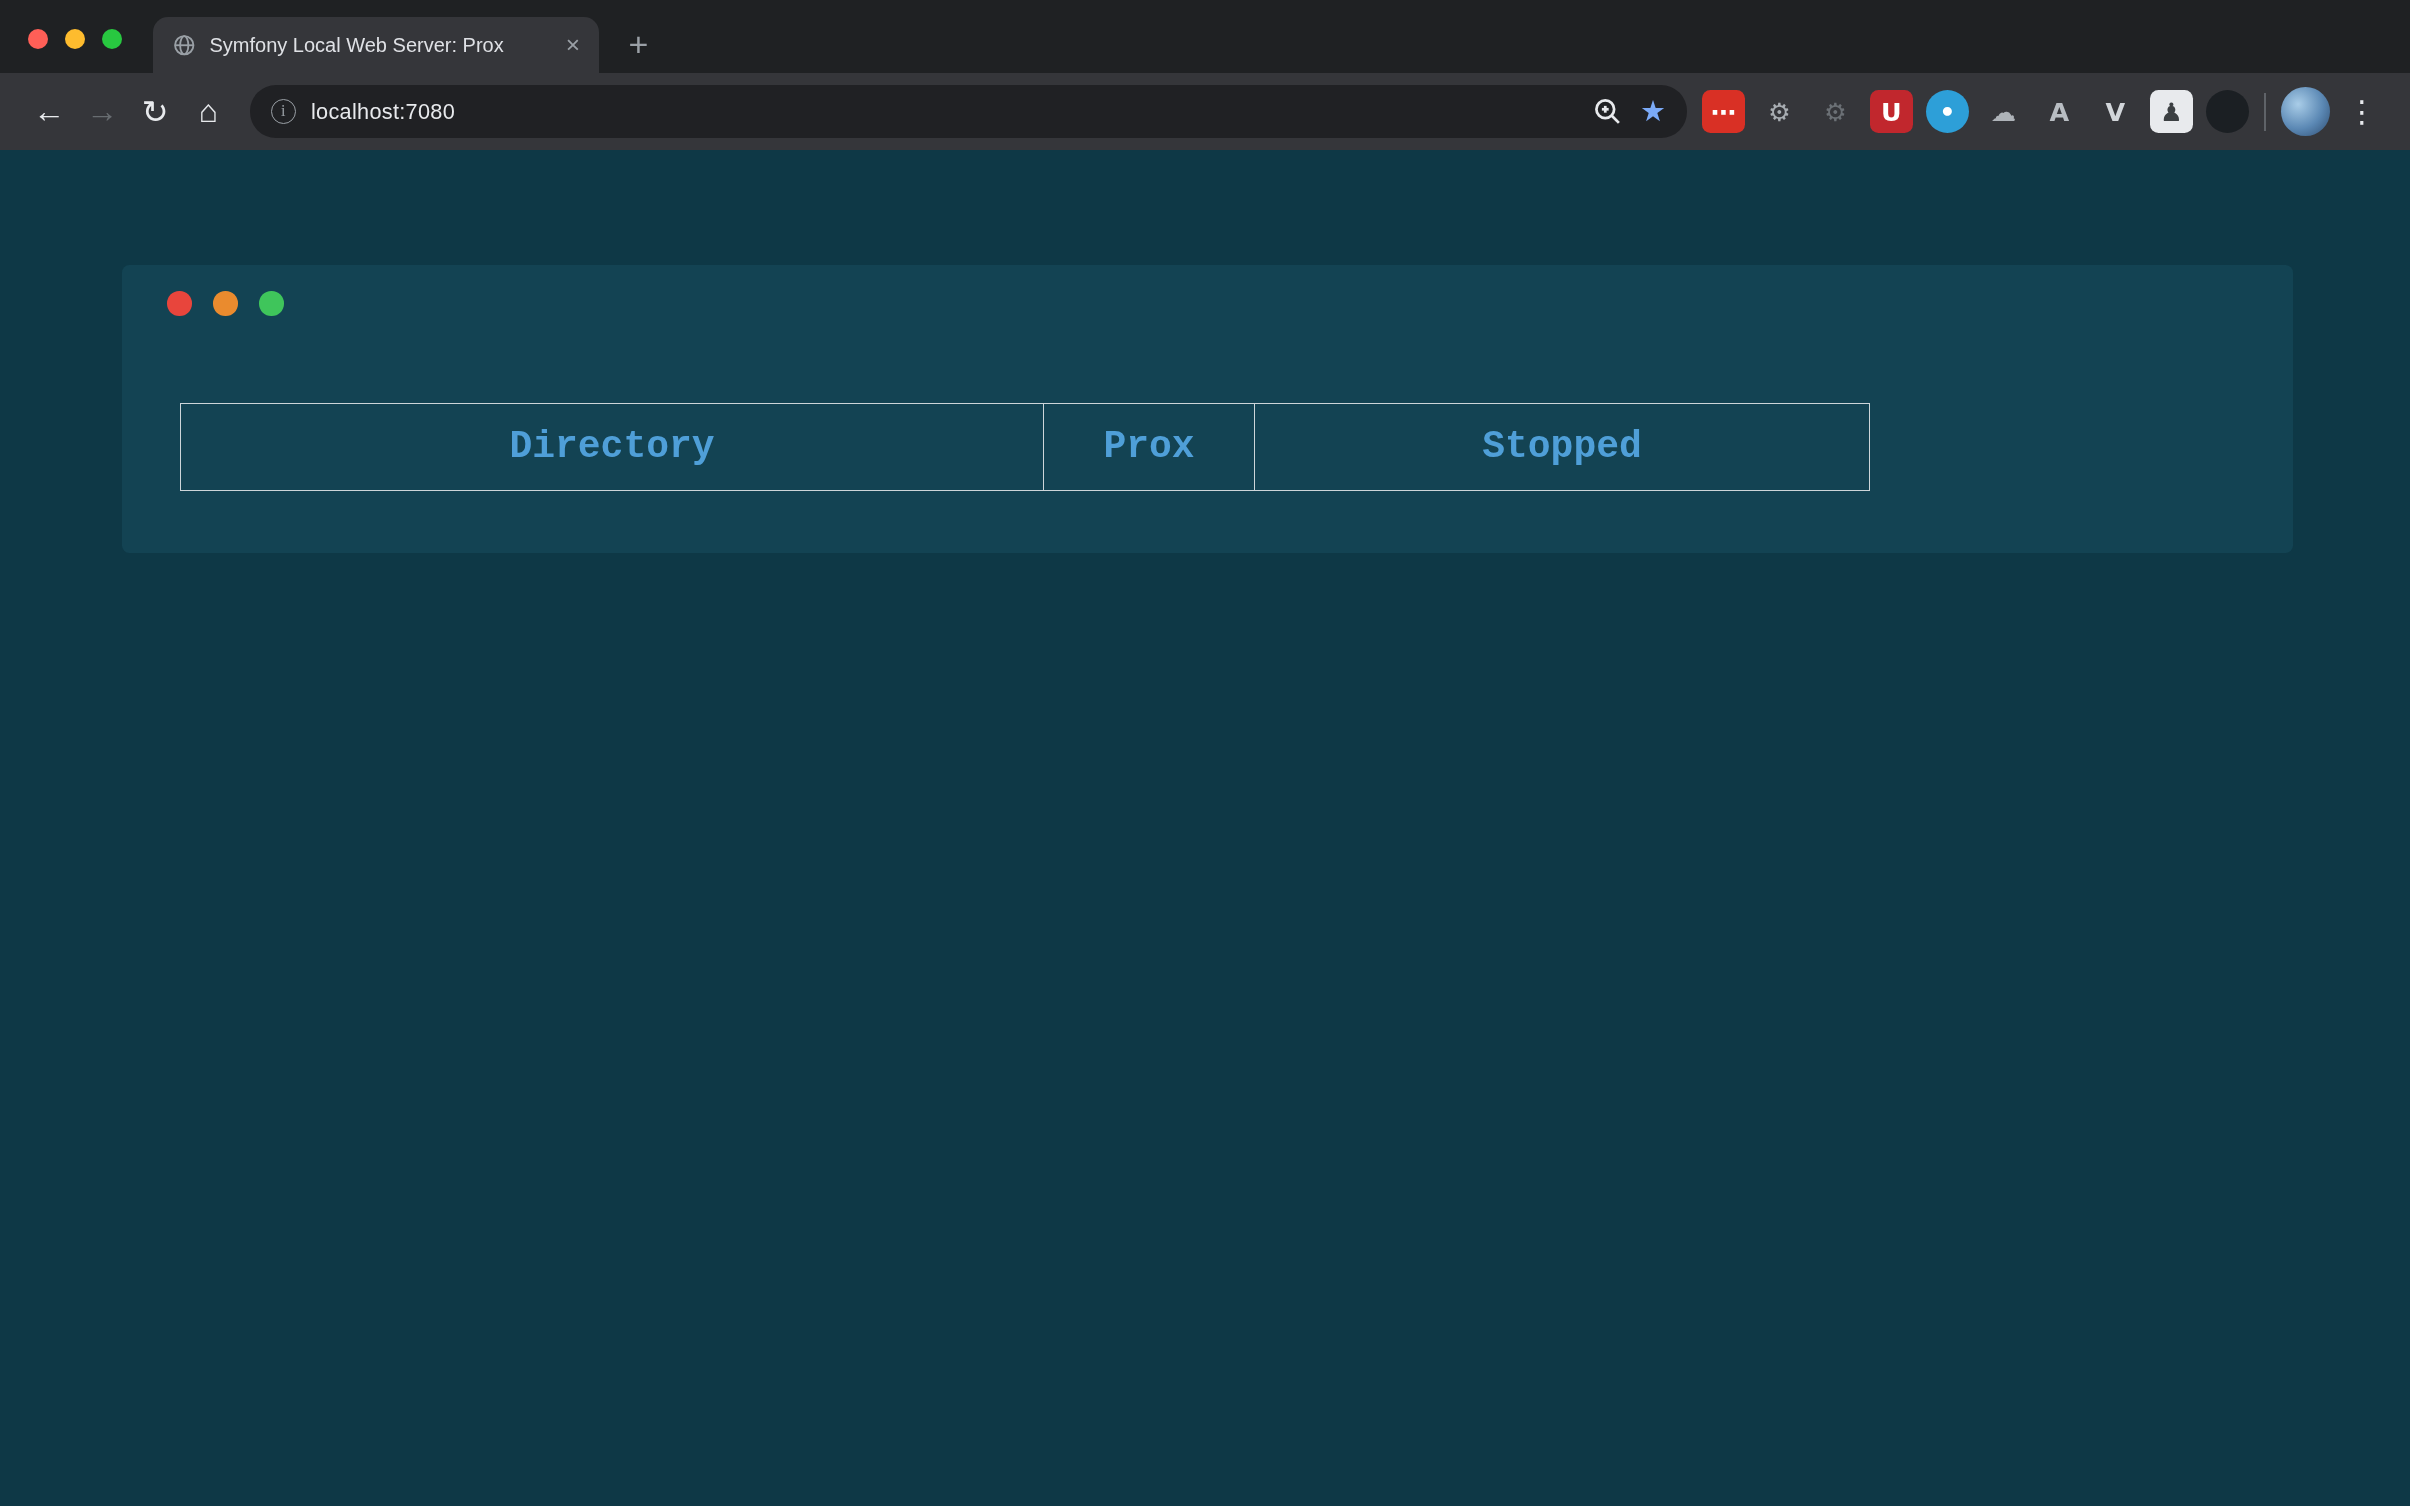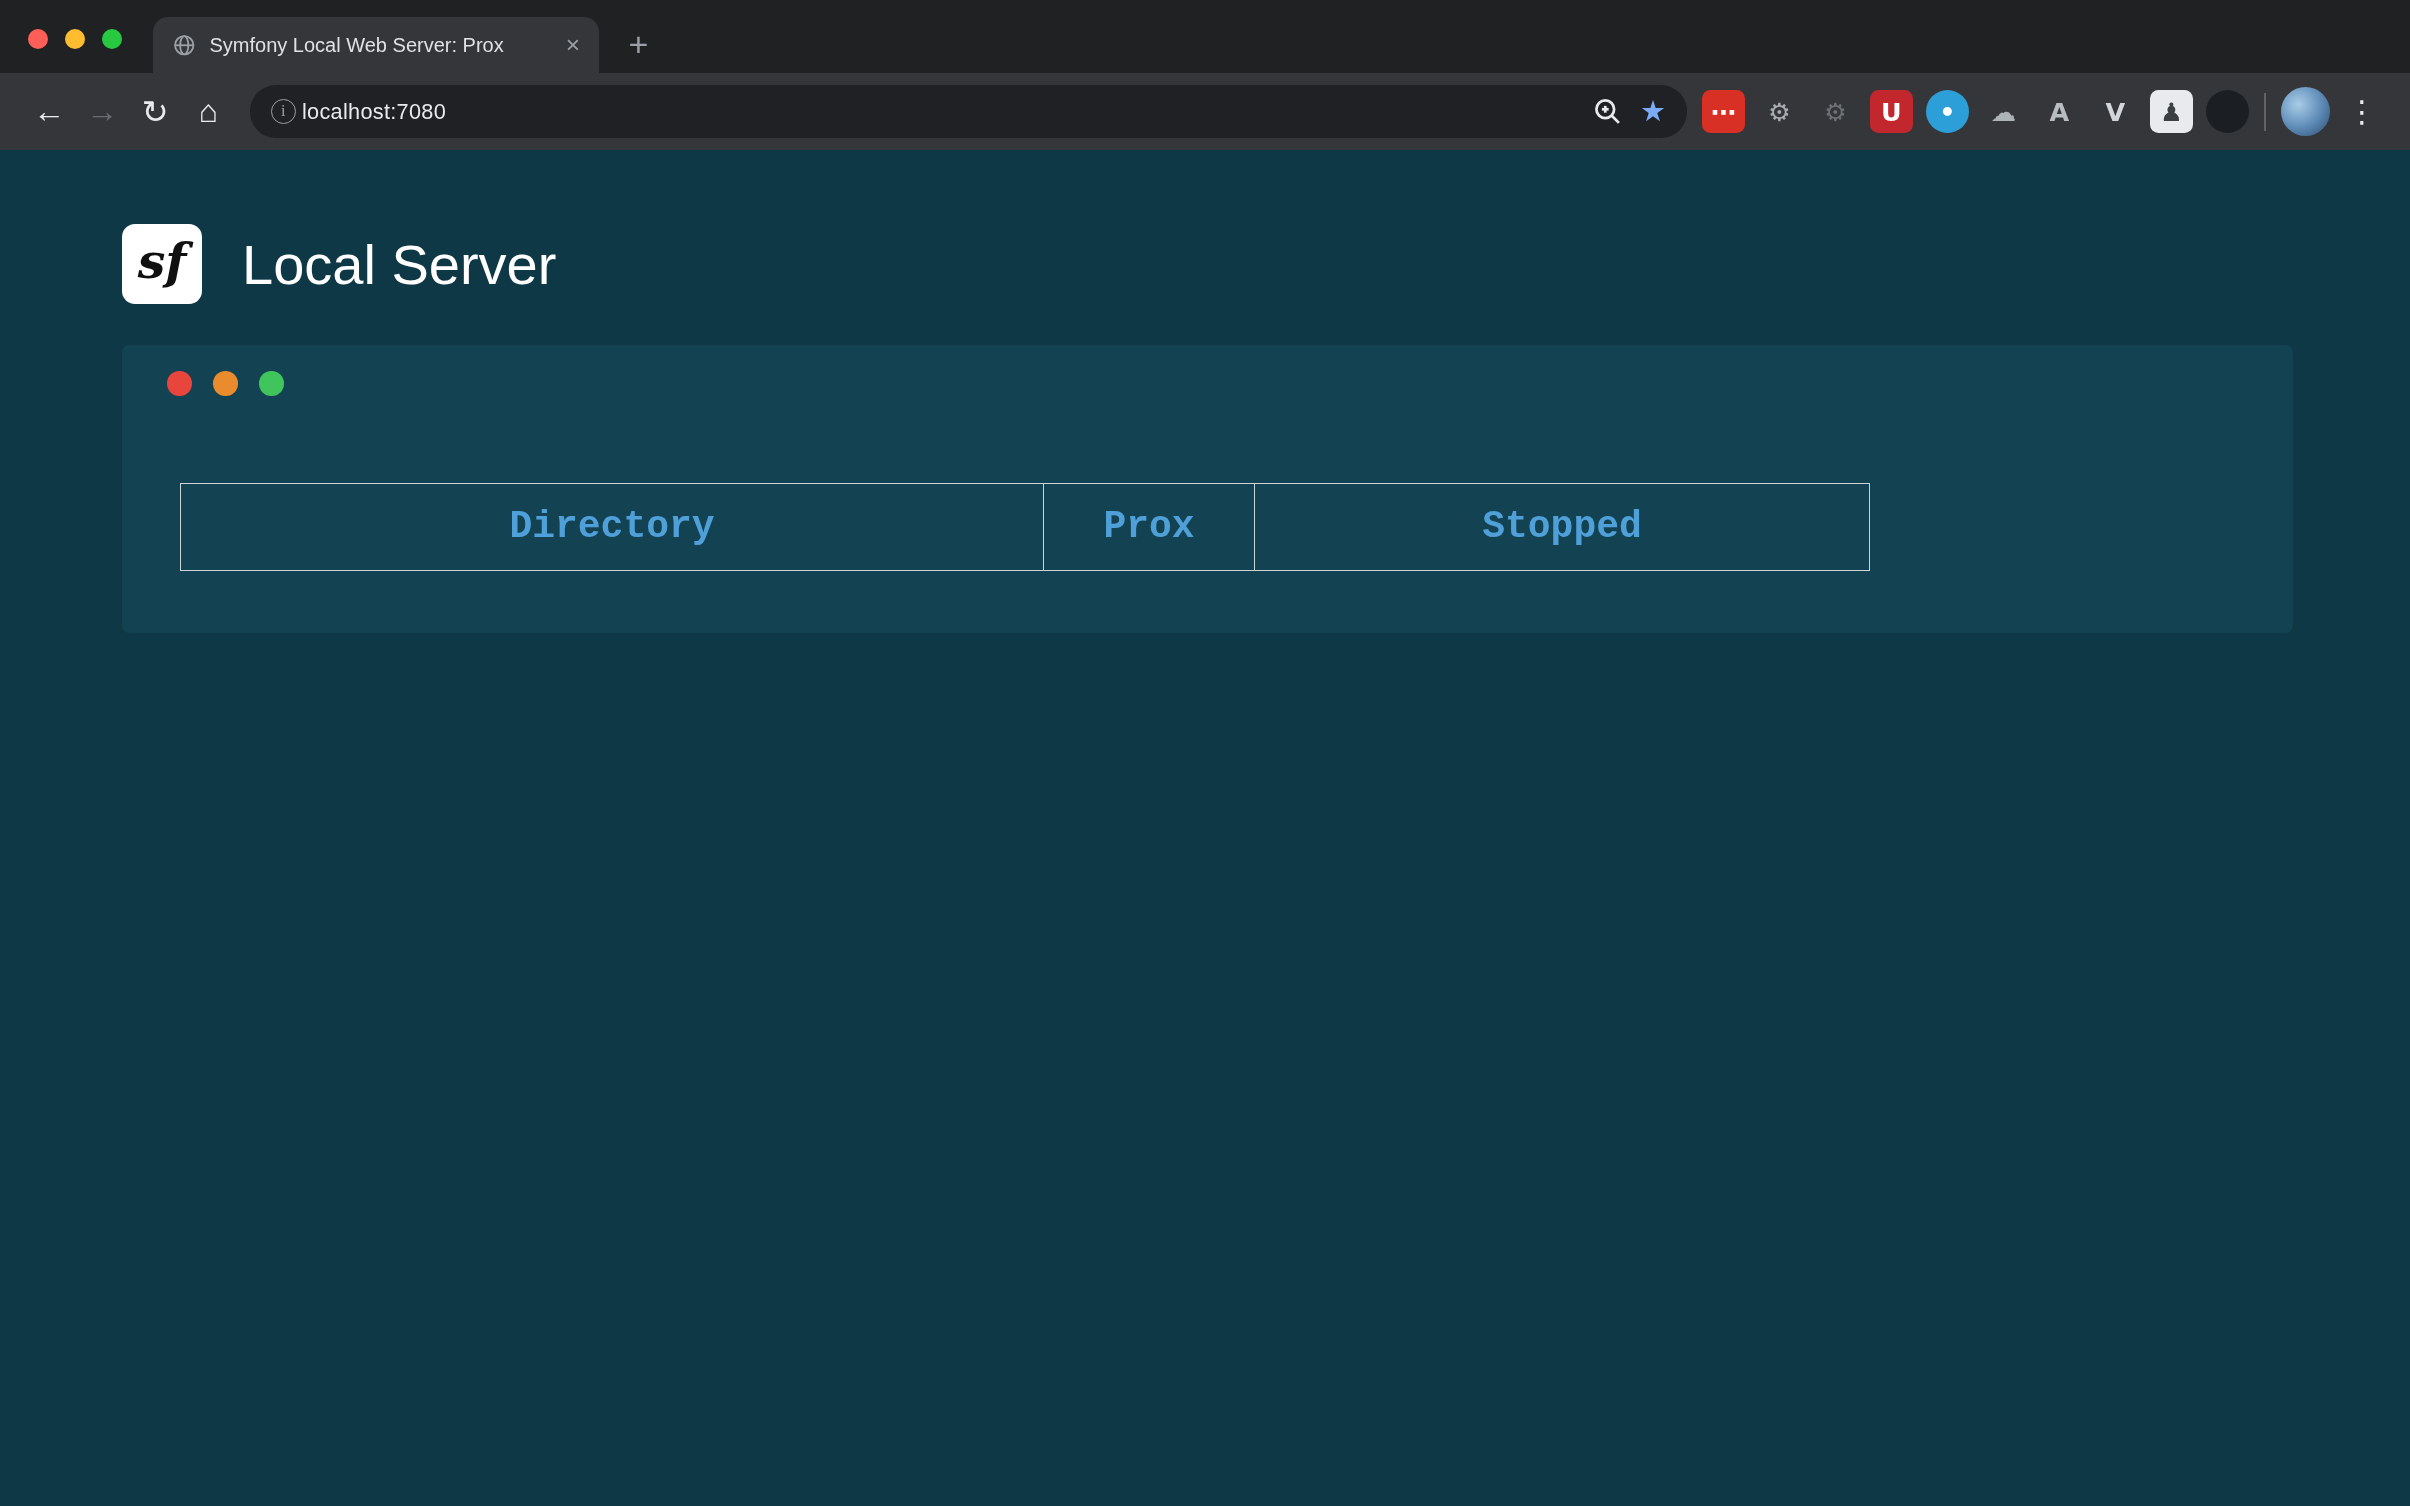--- a/index.html
+++ b/index.html
@@ -46,21 +46,21 @@
 
   .omnibox {
     flex:1; height:53px; margin:0 15px; background:#202124; border-radius:26px;
     display:flex; align-items:center; padding:0 21px;
   }
   .info-badge {
     width:25.4px; height:25.4px; border:1.9px solid #9aa0a6; border-radius:50%;
     color:#9aa0a6; font-size:16px; display:flex; align-items:center; justify-content:center;
     font-family:"Liberation Serif",serif; flex:0 0 auto;
   }
-  .url-text { color:#e8eaed; font-size:21.7px; margin-left:6px; letter-spacing:0.3px; }
+  .url-text { color:#e8eaed; font-size:21.7px; margin-left:15px; letter-spacing:0.3px; }
   .omnibox .spacer { flex:1; }
   .zoom-icon { width:30px; height:30px; margin-right:17px; }
   .star { color:#7baaf7; font-size:29px; line-height:1; }
 
   .extensions { display:flex; align-items:center; gap:13px; }
   .ext {
     width:43px; height:43px; display:flex; align-items:center; justify-content:center;
     font-size:25.4px; font-weight:bold; font-family:"DejaVu Sans",sans-serif;
   }
   .ext.rounded { border-radius:8.5px; }
@@ -179,26 +179,20 @@
         <span class="ext circle" style="background: rgb(27, 31, 35); color: rgb(255, 255, 255);"></span>
       </div>
 
     <div class="toolbar-sep"></div>
     <div class="avatar"></div>
     <div class="menu-btn">⋮</div>
   </div>
 </div>
 
 <div class="page">
-  <div class="page-header">
-    <div class="sf-logo">
-      <span>sf</span>
-    </div>
-    <h1 class="page-title">Local Server</h1>
-  </div>
 
   <div class="card">
     <div class="term-dots">
         <span class="dot" style="background: rgb(232, 69, 60);"></span>
         <span class="dot" style="background: rgb(234, 139, 46);"></span>
         <span class="dot" style="background: rgb(63, 197, 91);"></span>
       </div>
 
     <table class="servers">
       <colgroup>

